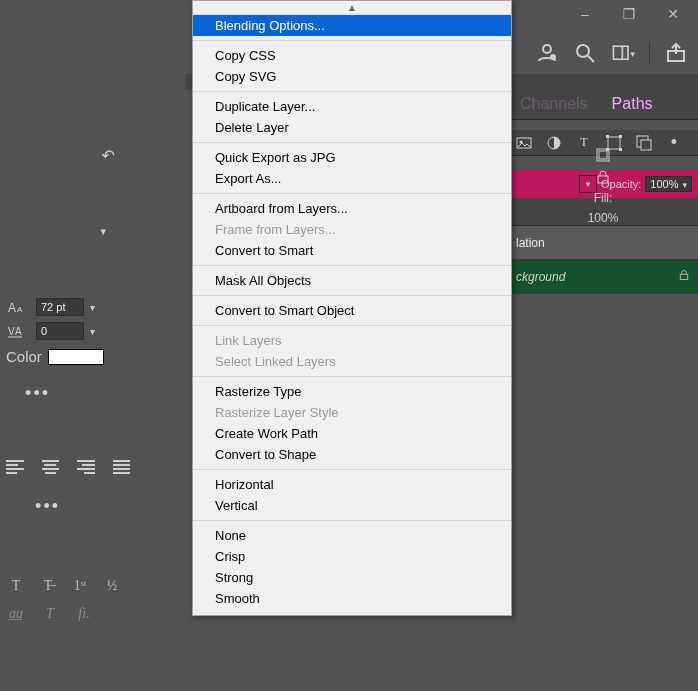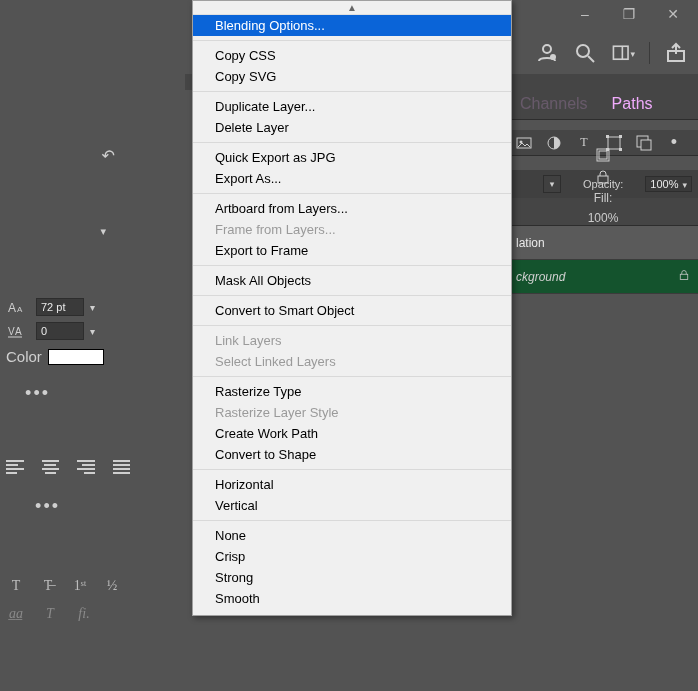--- a/index.html
+++ b/index.html
@@ -22,21 +22,21 @@
 
   
   .tabsrow { position:absolute; top:0; right:0; width:190px; height:30px; background:#454545; display:flex; align-items:flex-end; border-bottom:1px solid #2d2d2d;}
   .tab { padding:6px 12px; color:#f0abfc; font-size:16px; cursor:default; }
 
   
   .miniicons { position:absolute; top:40px; right:0; width:190px; height:26px; background:#454545; display:flex; align-items:center; gap:14px; padding:0 8px; border-bottom:1px solid #2d2d2d;}
   .miniicons .mi { width:16px; height:16px; display:flex; align-items:center; justify-content:center; color:#cfcfcf; }
 
   
-  .rowA { position:absolute; top:80px; right:0; width:190px; height:28px; background:#404040; display:flex; align-items:center; justify-content:flex-end; gap:22px; padding:0 6px; }
+  .rowA { position:absolute; top:80px; right:0; width:190px; height:28px; background:#be185d; display:flex; align-items:center; justify-content:flex-end; gap:4px; padding:0 6px; }
   .rowA .sel { width:18px; height:18px; border:1px solid #2d2d2d; display:flex; align-items:center; justify-content:center; }
   .rowA .lbl { color:#cfcfcf; font-size:11px; }
   .rowA .valbox { background:#3a3a3a; border:1px solid #2d2d2d; padding:1px 4px; color:#eaeaea; font-size:11px; display:flex; align-items:center; gap:4px; }
   .rowA .chev:after { content:"▾"; font-size:9px; color:#cfcfcf; }
 
   
   .rowB { position:absolute; top:108px; right:0; width:190px; height:28px; background:#454545; display:flex; align-items:center; justify-content:flex-end; gap:6px; padding:0 6px; border-bottom:1px solid #2d2d2d;flex-direction:column;}
   .rowB .sico { width:16px; height:16px; display:flex; align-items:center; justify-content:center; color:#cfcfcf; }
 
   
@@ -296,21 +296,21 @@
       <div class="item">Copy SVG</div>
       <div class="sep"></div>
       <div class="item">Duplicate Layer...</div>
       <div class="item">Delete Layer</div>
       <div class="sep"></div>
       <div class="item">Quick Export as JPG</div>
       <div class="item">Export As...</div>
       <div class="sep"></div>
       <div class="item">Artboard from Layers...</div>
       <div class="item disabled">Frame from Layers...</div>
-      <div class="item">Export to Frame</div>
+      <div class="item">Convert to Smart</div>
       <div class="sep"></div>
       <div class="item">Mask All Objects</div>
       <div class="sep"></div>
       <div class="item">Convert to Smart Object</div>
       <div class="sep"></div>
       <div class="item disabled">Link Layers</div>
       <div class="item disabled">Select Linked Layers</div>
       <div class="sep"></div>
       <div class="item">Rasterize Type</div>
       <div class="item disabled">Rasterize Layer Style</div>

